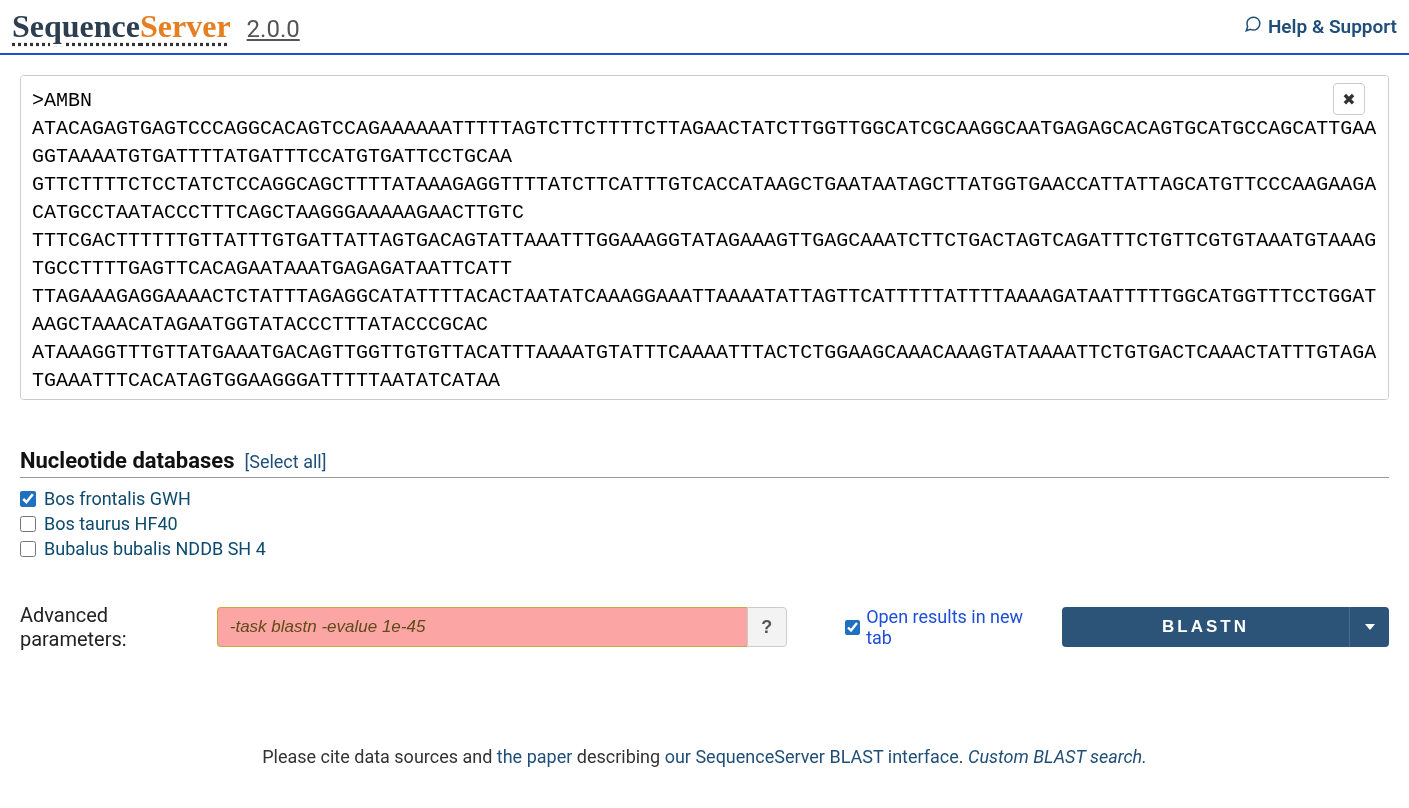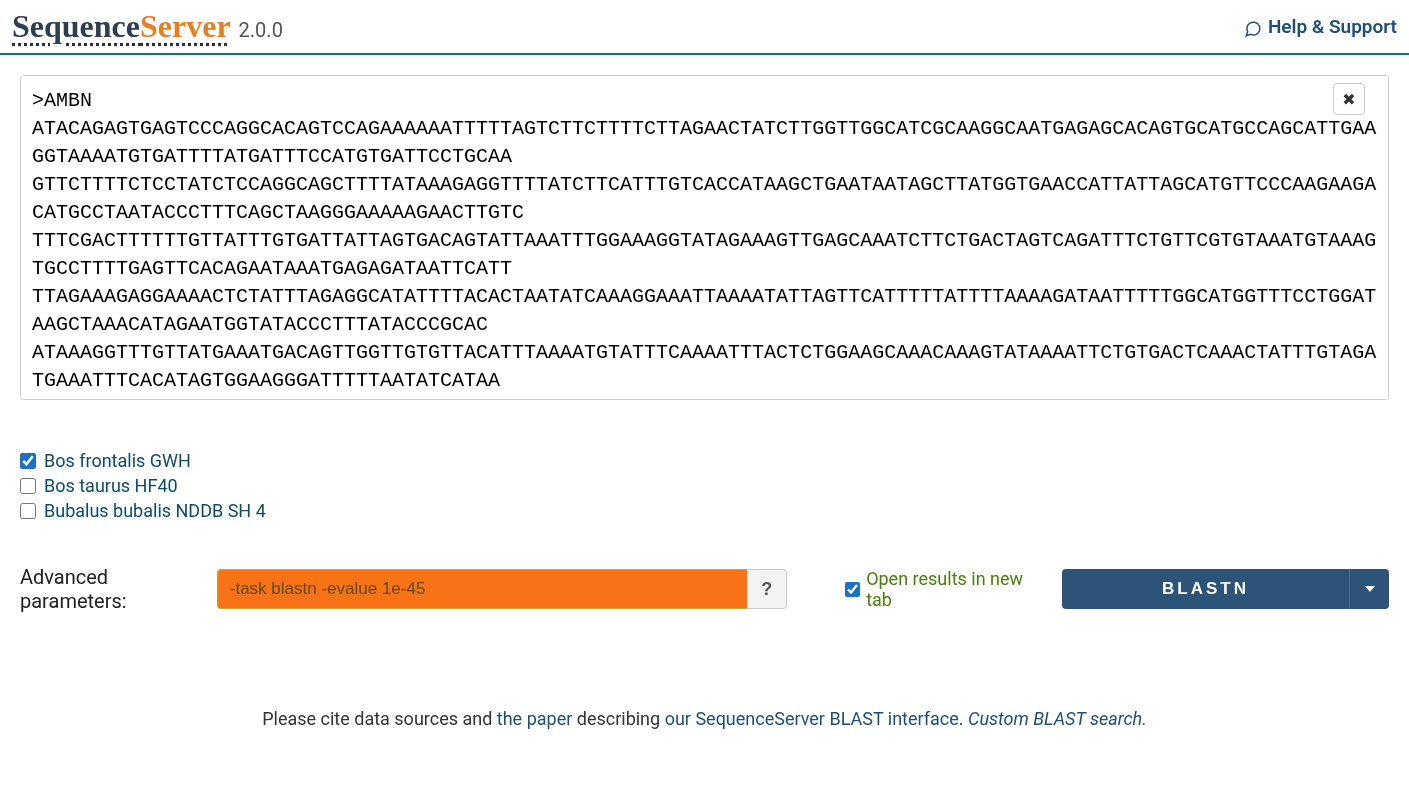--- a/index.html
+++ b/index.html
@@ -1,44 +1,44 @@
 <!DOCTYPE html>
 <html><head>
 <meta charset="utf-8">
 <style>
 * { box-sizing: border-box; margin: 0; padding: 0; }
 body { font-family: -apple-system, BlinkMacSystemFont, "Segoe UI", Roboto, sans-serif; background: #fff; color: #333; }
-.header { display: flex; justify-content: space-between; align-items: center; padding: 8px 12px; border-bottom: 2px solid #0f766e; gap: 13px; }
+.header { display: flex; justify-content: space-between; align-items: center; padding: 8px 12px; border-bottom: 2px solid #1d4ed8; gap: 13px; }
 .logo-group { display: flex; align-items: baseline; }
 .logo { font-family: Georgia, serif; font-size: 32px; font-weight: 600; text-decoration: underline dotted; text-underline-offset: 6px; }
 .logo-seq { color: #2c3e50; }
 .logo-server { color: #e67e22; }
-.version { font-size: 20px; color: #555; margin-left: 8px; }
-.help-link { color: #1f4e79; font-size: 19px; font-weight: 600; text-decoration: none; display: flex; align-items: flex-end; gap: 6px; }
+.version { font-size: 24px; color: #555; margin-left: 16px; text-decoration: underline; }
+.help-link { color: #1f4e79; font-size: 19px; font-weight: 600; text-decoration: none; display: flex; align-items: flex-start; gap: 6px; }
 .help-icon { width: 18px; height: 18px; }
 .content { padding: 20px; }
 .seq-wrapper { position: relative; }
 .seq-textarea { width: 100%; height: 325px; padding: 11px; font-family: "Courier New", monospace; font-size: 20px; border: 1px solid #ccc; border-radius: 4px; resize: none; overflow-wrap: break-word; word-break: break-all; line-height: 1.4; }
 .clear-btn { position: absolute; top: 8px; right: 24px; width: 32px; height: 32px; border: 1px solid #ccc; border-radius: 4px; background: #fff; cursor: pointer; font-size: 16px; color: #333; display: flex; align-items: center; justify-content: center; }
 .db-section { margin-top: 44px; }
 .db-heading { display: flex; align-items: baseline; gap: 10px; border-bottom: 1px solid #999; padding-bottom: 4px; margin-bottom: 8px; }
 .db-title { font-size: 22px; font-weight: 700; color: #111; }
 .select-all { color: #1f4e79; font-size: 18px; cursor: pointer; }
 .db-list { list-style: none; }
 .db-item { display: flex; align-items: center; gap: 8px; padding: 2px 0; }
 .db-item input[type=checkbox] { width: 16px; height: 16px; accent-color: #1f70c1; cursor: pointer; }
 .db-item label { color: #0c4a6e; font-size: 18px; cursor: pointer; }
 .controls-row { display: flex; align-items: center; gap: 16px; margin-top: 42px; }
 .adv-label { font-size: 20px; color: #222; }
 .adv-input-group { display: flex; }
-.adv-input { width: 530px; height: 40px; padding: 0 12px; border: 1px solid #c8a941; border-right: none; background: #f97316; font-size: 17px; color: #5e4b15; border-radius: 4px 0 0 4px; }
+.adv-input { width: 530px; height: 40px; padding: 0 12px; border: 1px solid #c8a941; border-right: none; background: #fca5a5; font-size: 17px; color: #5e4b15; border-radius: 4px 0 0 4px; font-style: italic; }
 .adv-help { width: 40px; height: 40px; border: 1px solid #ccc; background: #f3f3f3; border-radius: 0 4px 4px 0; cursor: pointer; font-size: 18px; color: #555; font-weight: 700; }
 .new-tab-group { display: flex; align-items: center; gap: 6px; margin-left: 42px; }
 .new-tab-group input { width: 17px; height: 17px; accent-color: #1f70c1; cursor: pointer; }
-.new-tab-group label { font-size: 18px; color: #4d7c0f; cursor: pointer; }
+.new-tab-group label { font-size: 18px; color: #1d4ed8; cursor: pointer; }
 .submit-group { margin-left: auto; display: flex; padding-left: 11px; }
 .submit-btn { height: 40px; padding: 0 100px; background: #2c5479; color: #fff; border: none; font-size: 17px; font-weight: 700; letter-spacing: 3px; cursor: pointer; border-radius: 4px 0 0 4px; }
 .submit-caret { width: 40px; height: 40px; background: #2c5479; border: none; border-left: 1px solid #4a6c8c; color: #fff; cursor: pointer; border-radius: 0 4px 4px 0; display: flex; align-items: center; justify-content: center; }
 .footer { text-align: center; margin-top: 95px; font-size: 18px; color: #333; }
 .footer a { color: #1f4e79; text-decoration: none; }
 .footer .italic { font-style: italic; }
 </style>
 </head>
 <body>
 
@@ -75,20 +75,24 @@
 CTCCAAAAAGTAAGGTACATTTTCTTCATTTTTAAAAGAACAATATTAGCCAAATTCCCGTGATTACAAAACTGAGCTAAGTAATTCCATTTGAAGCTAGCAATTACCAACAGATTTGCTTTATAGGGAGATATTGTGTGACCGAAAG
 CTTAAGTTTCTTAAATGAAAAATGCCATGGCAATGGAGCTAATTGTGTGTTAGAGTCCTGCACGTGGCACATTCTCTCATATACTTAGATGATTTCATACGAATACCATCCTTTGAGCAGGAAACTACTCCCATCAATAGTATGTGATTCA
 GTTTACATGAAGACTTTATTCAGCTGCTACATGAATTTGGAAAACATTGACTAAGCACCTGCCATGAATCCAGCAACATGCTGGAATTGGAGACATGAAGATAAATGTGACGTGGTCTCTTGAGAACCCTGTAAGTGGCCTCAAATGAACTT
 TAAATATTTAAGTTTGTTCAGAGAAAAGTTGTTTGGGTGTGTTAAAGTATTTTGGAAAGGAGGGTGGGAGTGAAAAGTGATTAGTAGGGTGAAAAGGTGGATTGTAGAGATAAAAAGTGTGTATGGGAGTGGTGAGTGTGAATTTTAAATG</textarea>
     <button class="clear-btn">
       <span>✖</span>
     </button>
   </div>
 
   <div class="db-section">
+    <div class="db-heading">
+      <span class="db-title">Nucleotide databases</span>
+      <span class="select-all">[Select all]</span>
+    </div>
     <ul class="db-list">
         <li class="db-item">
           <input type="checkbox" id="db0" checked="" style="">
           <label for="db0">Bos frontalis GWH</label>
         </li>
         <li class="db-item">
           <input type="checkbox" id="db2" style="">
           <label for="db2">Bos taurus HF40</label>
         </li>
         <li class="db-item">

